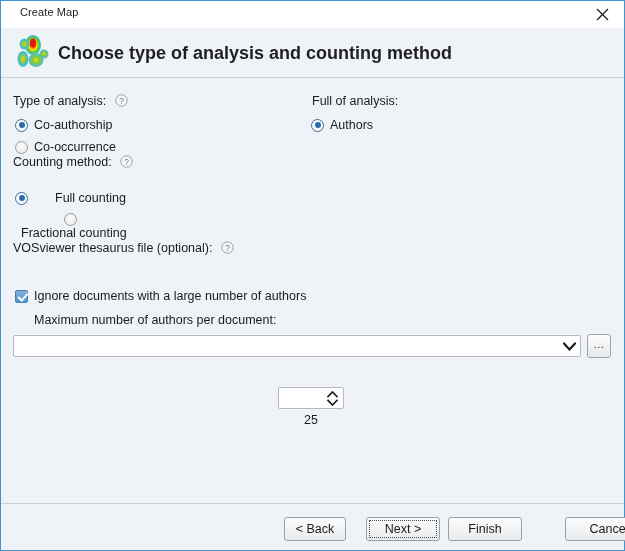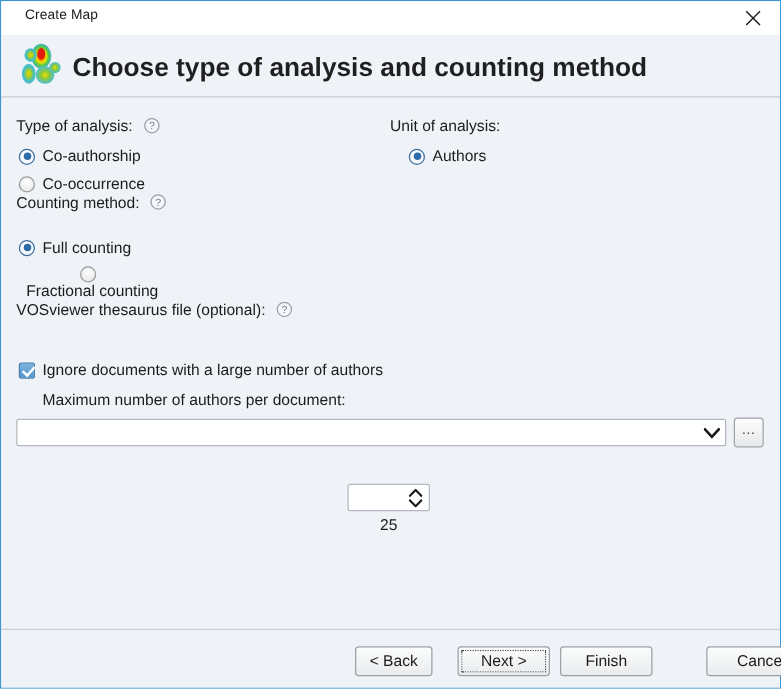--- a/index.html
+++ b/index.html
@@ -70,21 +70,21 @@
     position: absolute;
     left: 13px;
     top: 6px;
     width: 38px;
     height: 38px;
   }
   #header-title {
     position: absolute;
     left: 57px;
     top: 15px;
-    font-size: 21px;
+    font-size: 18px;
     font-weight: bold;
     color: #1f1f1f;
     white-space: nowrap;
   }
 
   
   #content {
     position: absolute;
     left: 0; top: 78px;
     width: 623px;
@@ -350,37 +350,37 @@
     <div class="opt-row" style="left:14px; top:39px;">
       <span class="radio checked"></span>
       <span class="opt-label">Co-authorship</span>
     </div>
     <div class="opt-row" style="left:14px; top:61px;">
       <span class="radio"></span>
       <span class="opt-label">Co-occurrence</span>
     </div>
 
     <div class="field-label" style="left:311px; top:15px;">
-      <span>Unit of analysis:</span>
-    </div>
-    <div class="opt-row" style="left:326px; top:39px;align-items:center;">
+      <span>Full of analysis:</span>
+    </div>
+    <div class="opt-row" style="left:310px; top:39px;align-items:center;">
       <span class="radio checked"></span>
       <span class="opt-label">Authors</span>
     </div>
 
     <div class="field-label" style="left:12px; top:76px;text-align:center;">
       <span>Counting method:</span>
       <span class="help-icon">
         <svg width="13" height="13" viewBox="0 0 13 13">
           <circle cx="6.5" cy="6.5" r="5.7" fill="#f3f6fa" stroke="#9aa0a8" stroke-width="1"></circle>
           <text x="6.5" y="9.6" font-family="Liberation Sans, sans-serif" font-size="8.4" fill="#6f757c" text-anchor="middle">?</text>
         </svg>
       </span>
     </div>
-    <div class="opt-row" style="left:14px; top:112px;">
+    <div class="opt-row" style="left:14px; top:112px;gap:21px;">
       <span class="radio checked"></span>
       <span class="opt-label">Full counting</span>
     </div>
     <div class="opt-row" style="left:14px; top:134px;flex-direction:column;">
       <span class="radio"></span>
       <span class="opt-label">Fractional counting</span>
     </div>
 
     <div class="field-label" style="left:12px; top:162px;">
       <span>VOSviewer thesaurus file (optional):</span>

